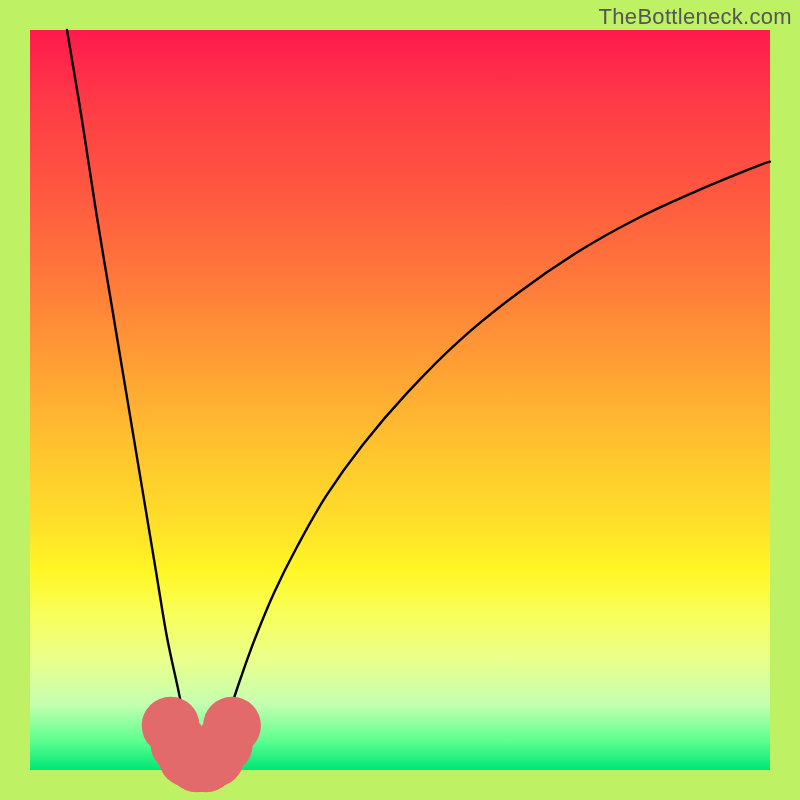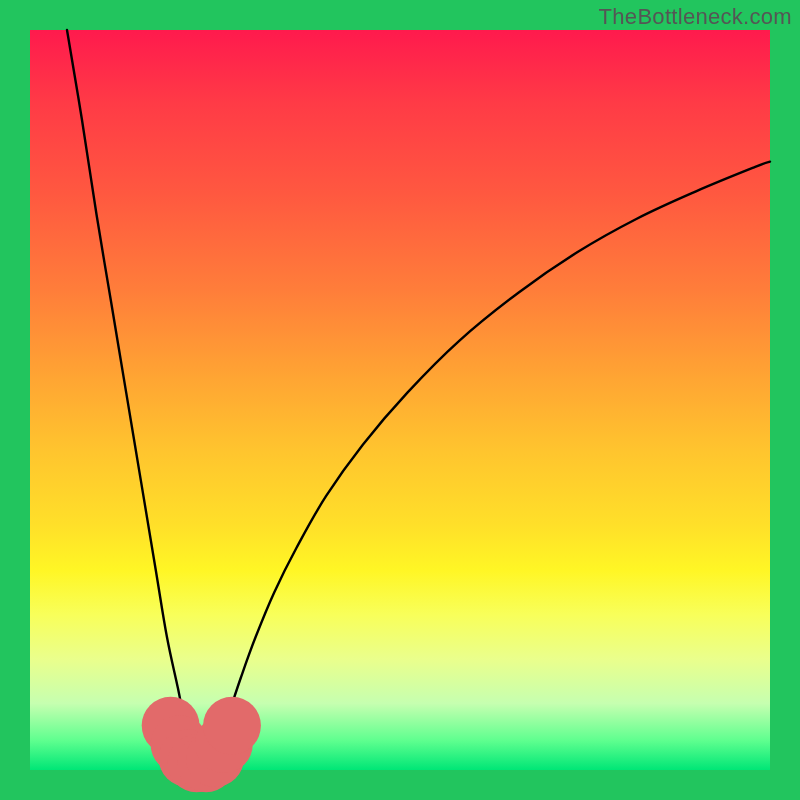--- a/index.html
+++ b/index.html
@@ -7,21 +7,21 @@
     padding: 0;
     width: 800px;
     height: 800px;
     background: #000;
     font-family: Arial, Helvetica, sans-serif;
   }
   .outer {
     position: relative;
     width: 800px;
     height: 800px;
-    background: #22c55e;
+    background: #bef264;
   }
   .plot-area {
     position: absolute;
     left: 30px;
     top: 30px;
     width: 740px;
     height: 740px;
     background: linear-gradient(
       to bottom,
       #ff1a4d 0%,

